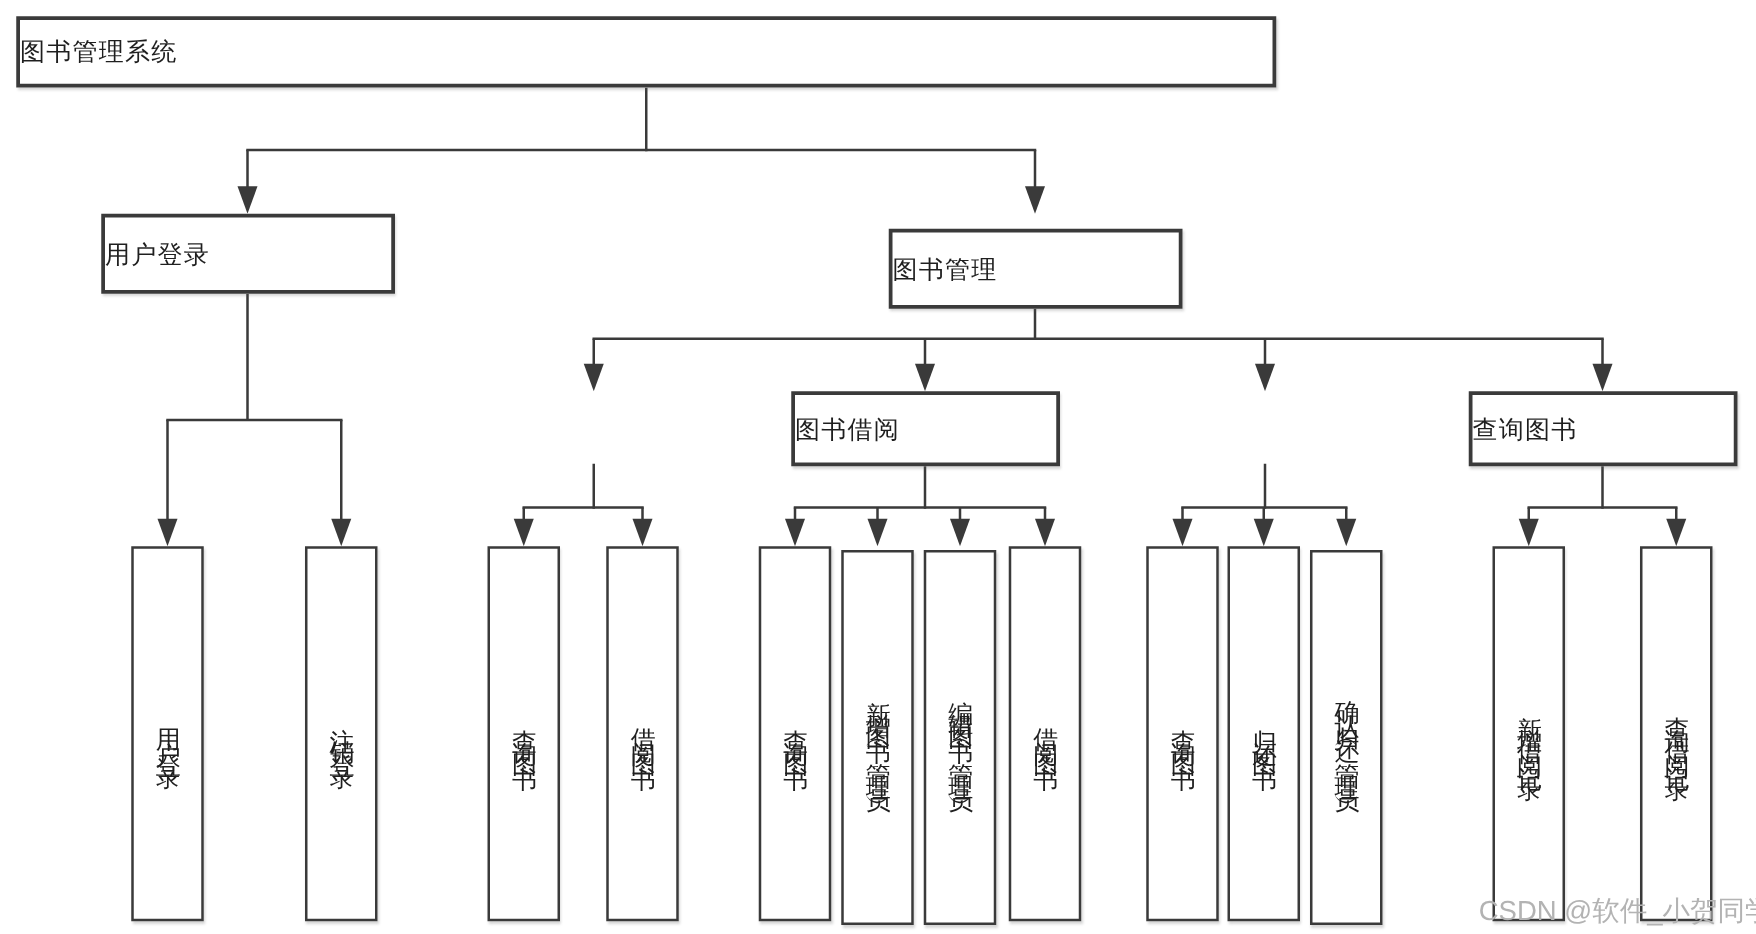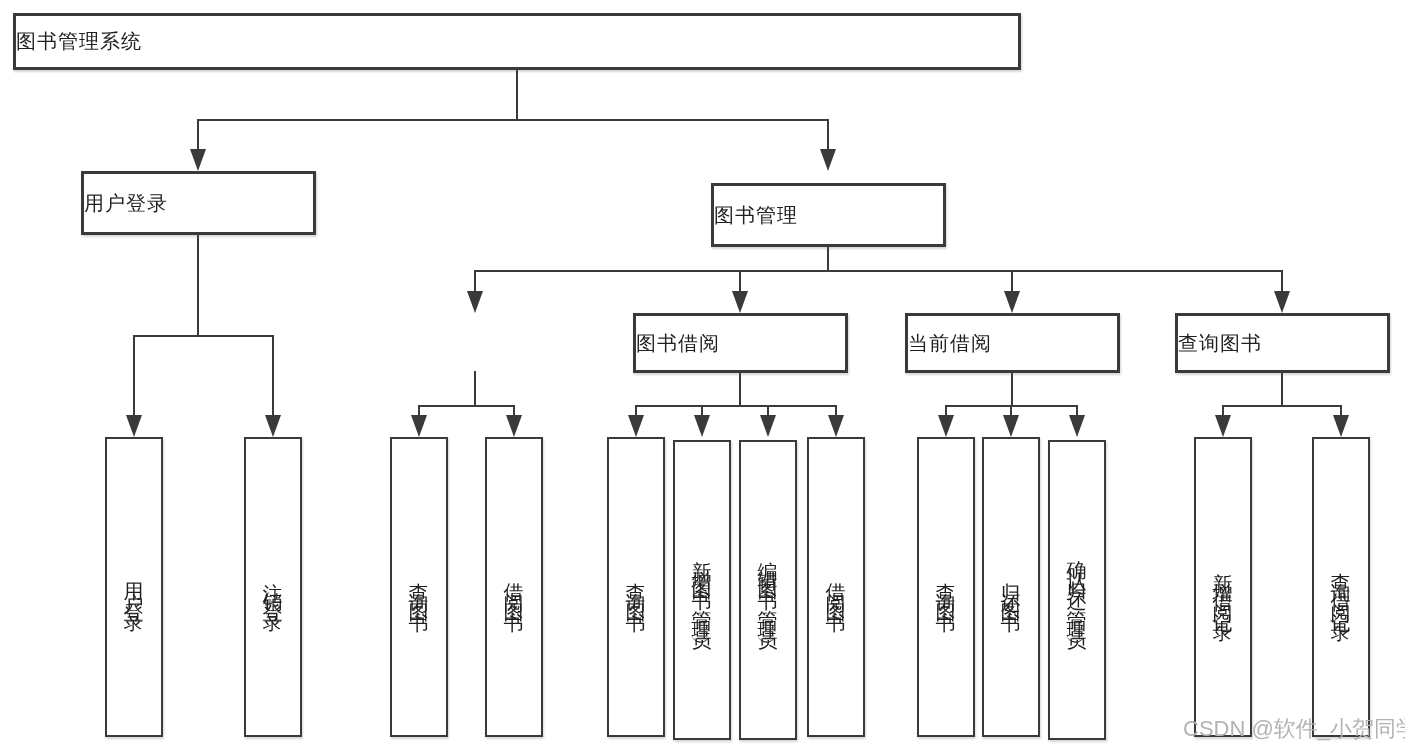--- a/index.html
+++ b/index.html
@@ -73,23 +73,20 @@
   <div class="vl" style="left:739px;top:271px;height:24px;"></div>
   <div class="vl" style="left:1011px;top:271px;height:24px;"></div>
   <div class="vl" style="left:1281px;top:271px;height:24px;"></div>
   <div class="arrow" style="left:467px;top:291px;"></div>
   <div class="arrow" style="left:732px;top:291px;"></div>
   <div class="arrow" style="left:1004px;top:291px;"></div>
   <div class="arrow" style="left:1274px;top:291px;"></div>
 
   <div class="hbox" style="left:633px;top:313px;width:209px;height:54px;">
     <span>图书借阅</span>
-  </div>
-  <div class="hbox" style="left:905px;top:313px;width:209px;height:54px;">
-    <span>当前借阅</span>
   </div>
   <div class="hbox" style="left:1175px;top:313px;width:209px;height:54px;">
     <span>查询图书</span>
   </div>
 
   <div class="vl" style="left:474px;top:371px;height:36px;"></div>
   <div class="hl" style="left:418px;top:405px;width:97px;"></div>
   <div class="vl" style="left:418px;top:406px;height:13px;"></div>
   <div class="vl" style="left:513px;top:406px;height:13px;"></div>
   <div class="arrow" style="left:411px;top:415px;"></div>

